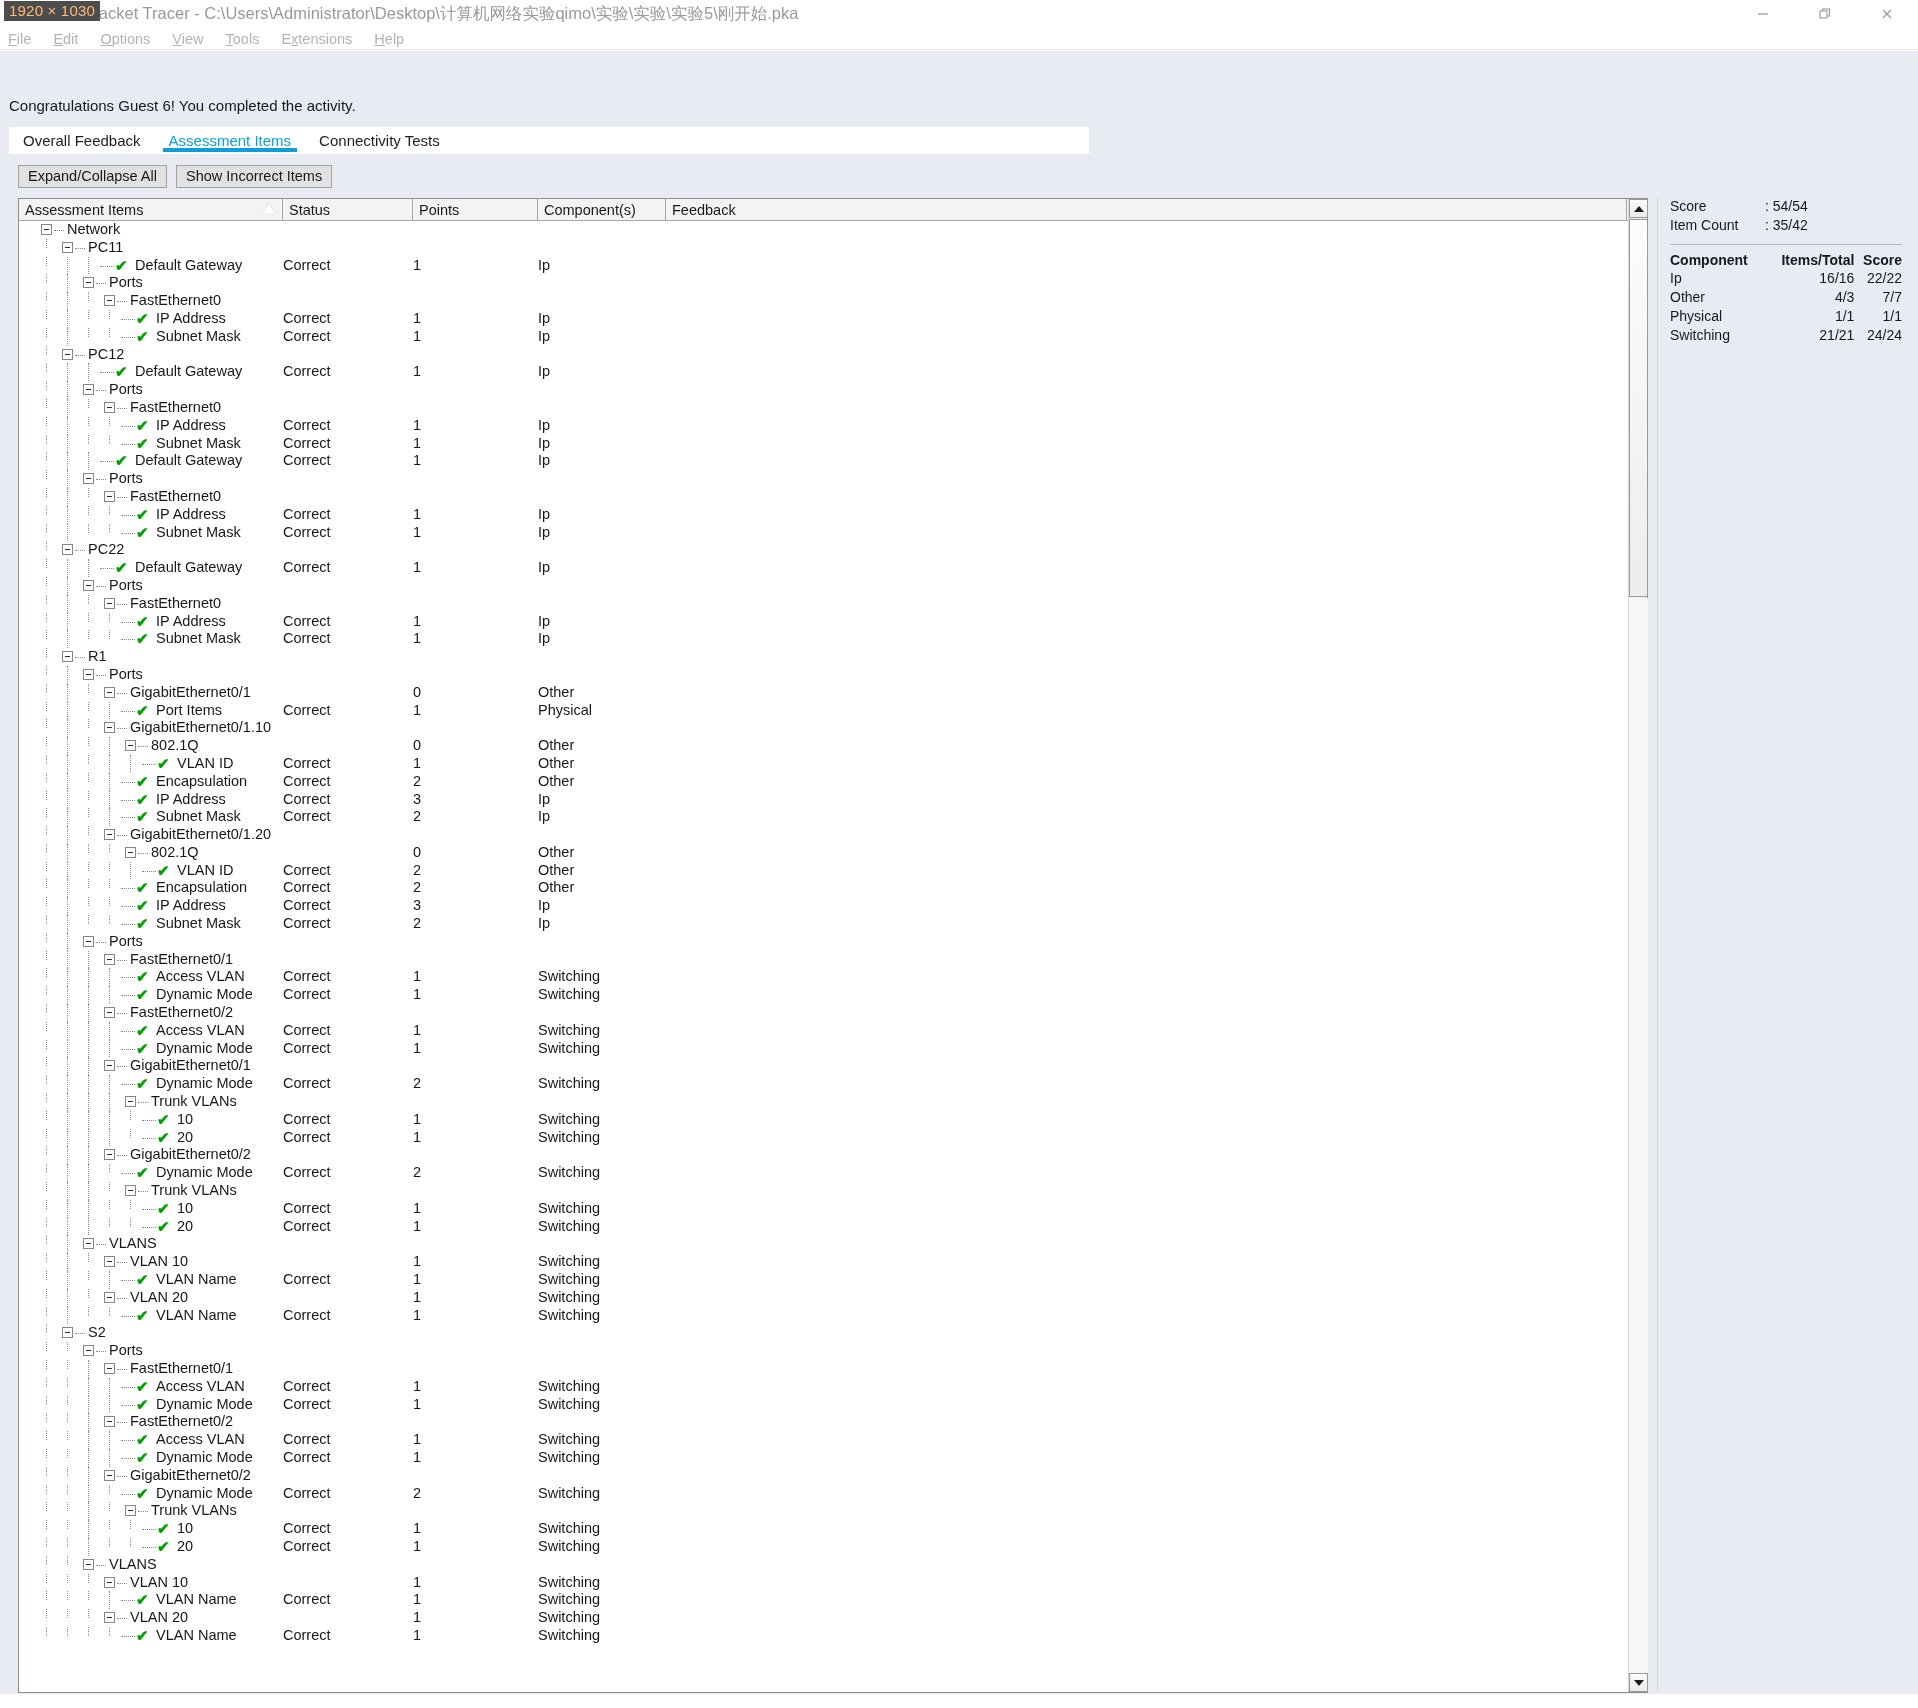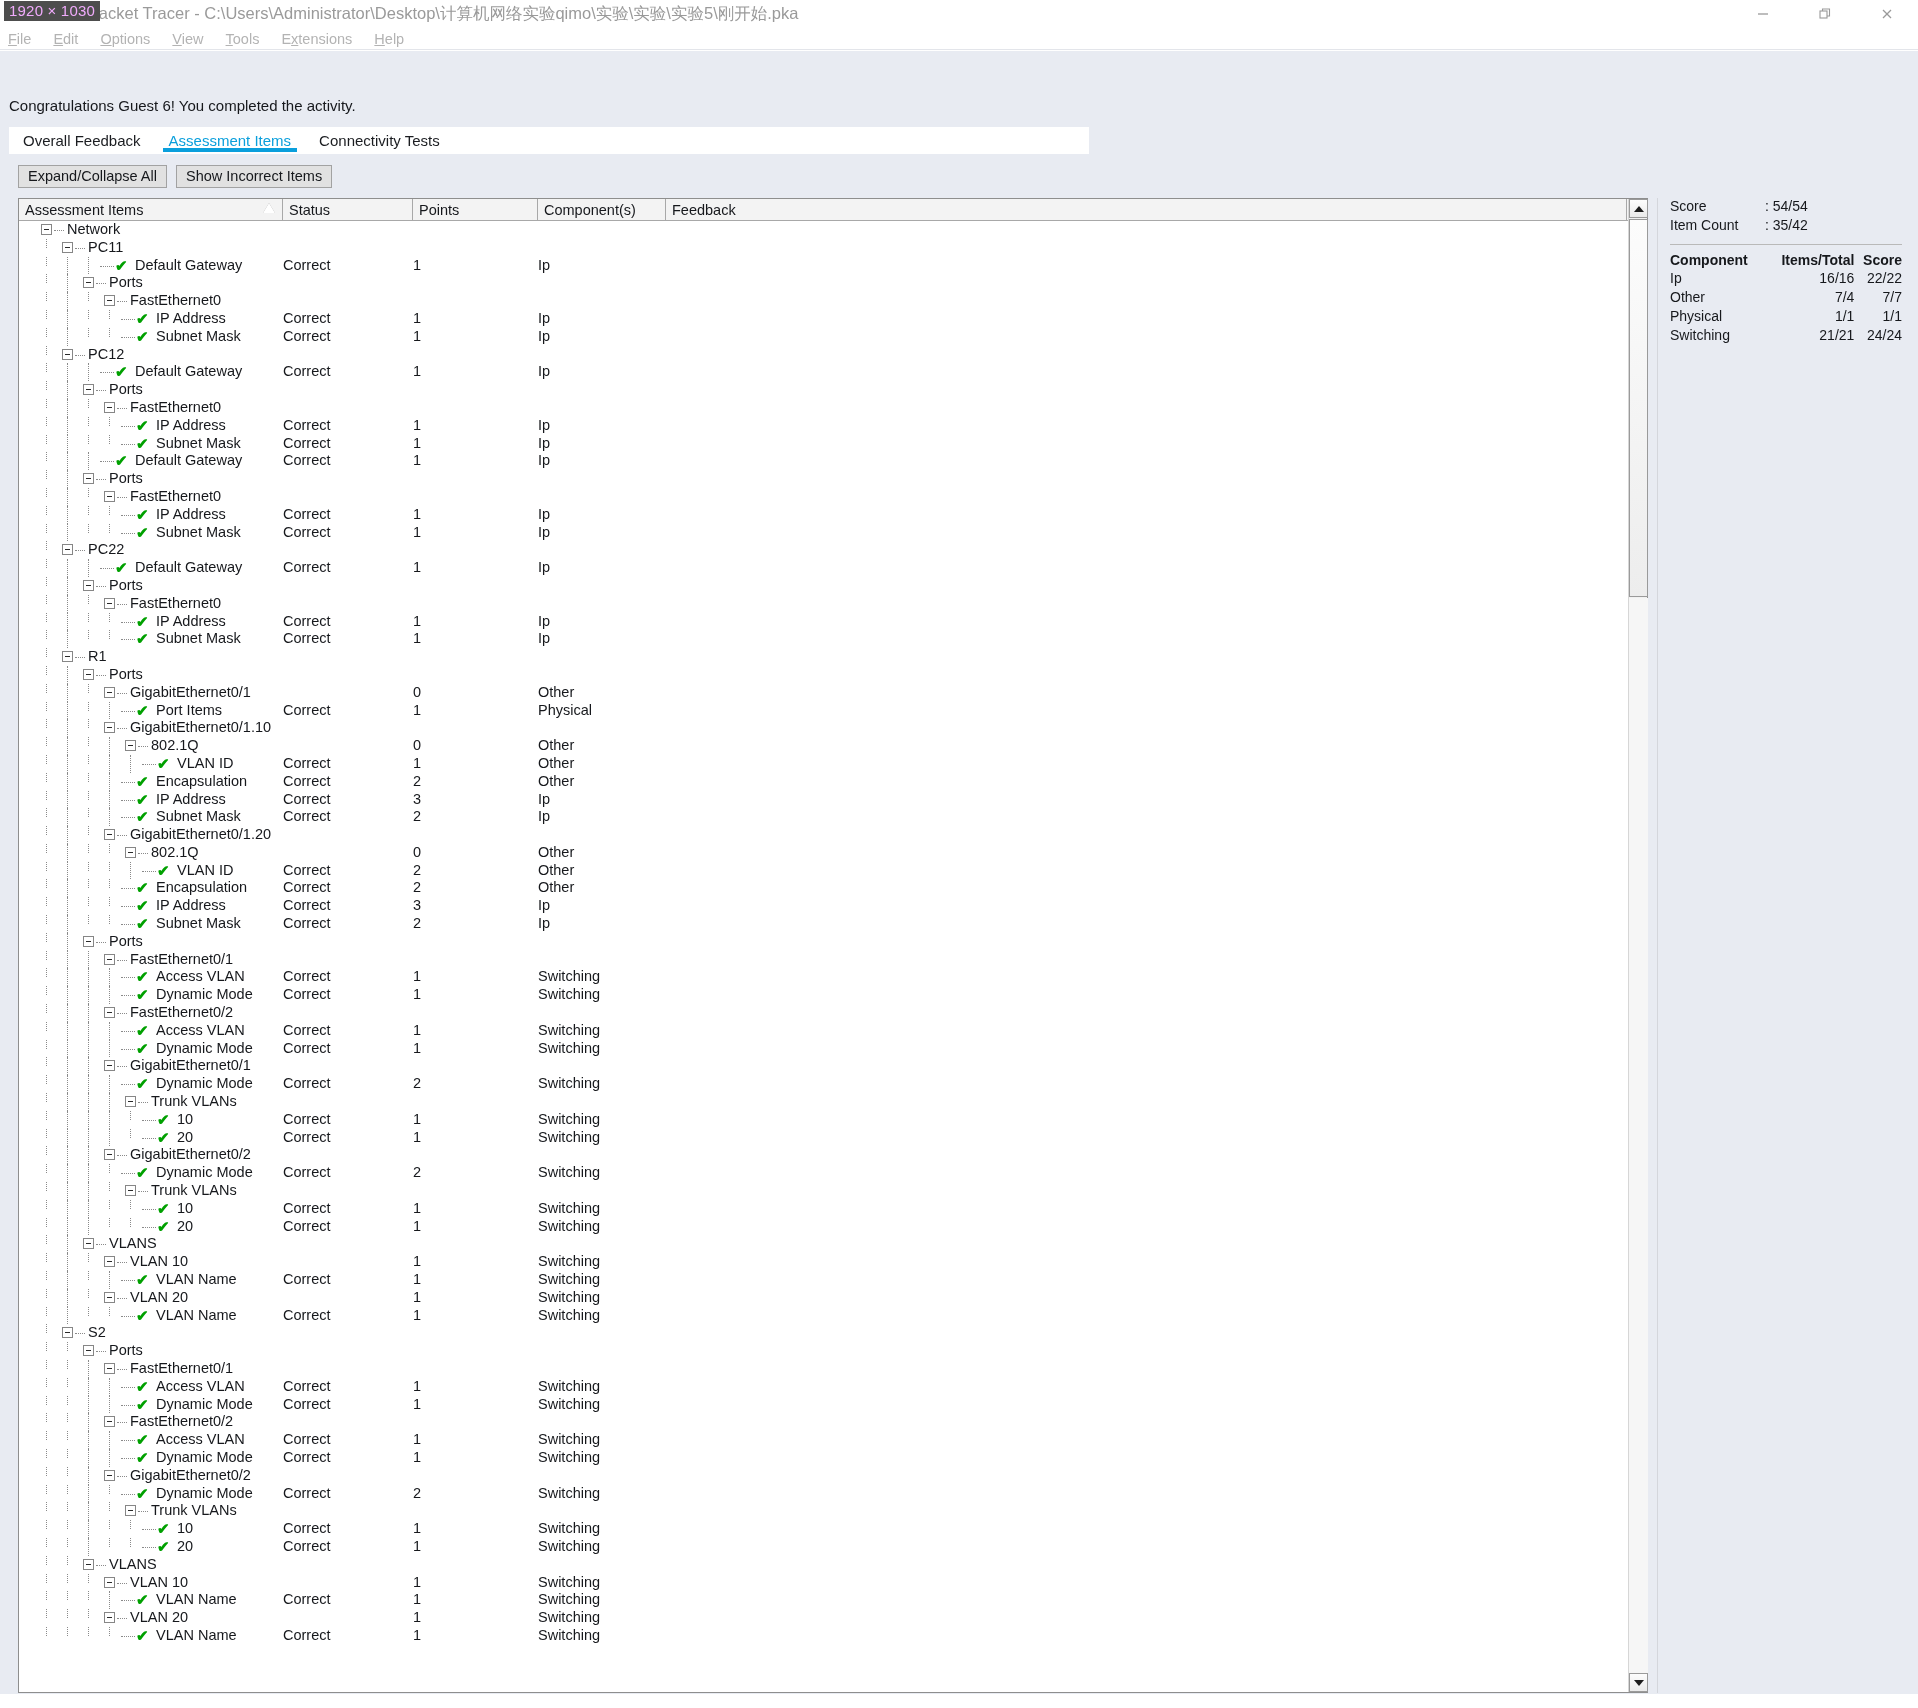--- a/index.html
+++ b/index.html
@@ -21,21 +21,21 @@
     border-bottom:0;
   }
   #title-text{
     margin-left:42px;
     font-size:16.5px;
     color:#9a9a9a;
     white-space:nowrap;
   }
   #size-badge{
     position:absolute; left:4px; top:1px;
-    background:#4d4d4d; color:#f0abfc;
+    background:#4d4d4d; color:#fdba74;
     font-size:15px; padding:1px 5px 2px 5px;
     font-family:"Liberation Sans", sans-serif;
     letter-spacing:0.2px;
     z-index:5;
   }
   #win-controls{
     position:absolute; right:0; top:0; height:28px;
     display:flex; align-items:center;
   }
   .wbtn{
@@ -1218,21 +1218,21 @@
           </tr>
         </thead>
       <tbody>
           <tr>
             <td>Ip</td>
             <td class="num">16/16</td>
             <td class="num">22/22</td>
           </tr>
           <tr>
             <td>Other</td>
-            <td class="num">7/4</td>
+            <td class="num">4/3</td>
             <td class="num">7/7</td>
           </tr>
           <tr>
             <td>Physical</td>
             <td class="num">1/1</td>
             <td class="num">1/1</td>
           </tr>
           <tr>
             <td>Switching</td>
             <td class="num">21/21</td>

